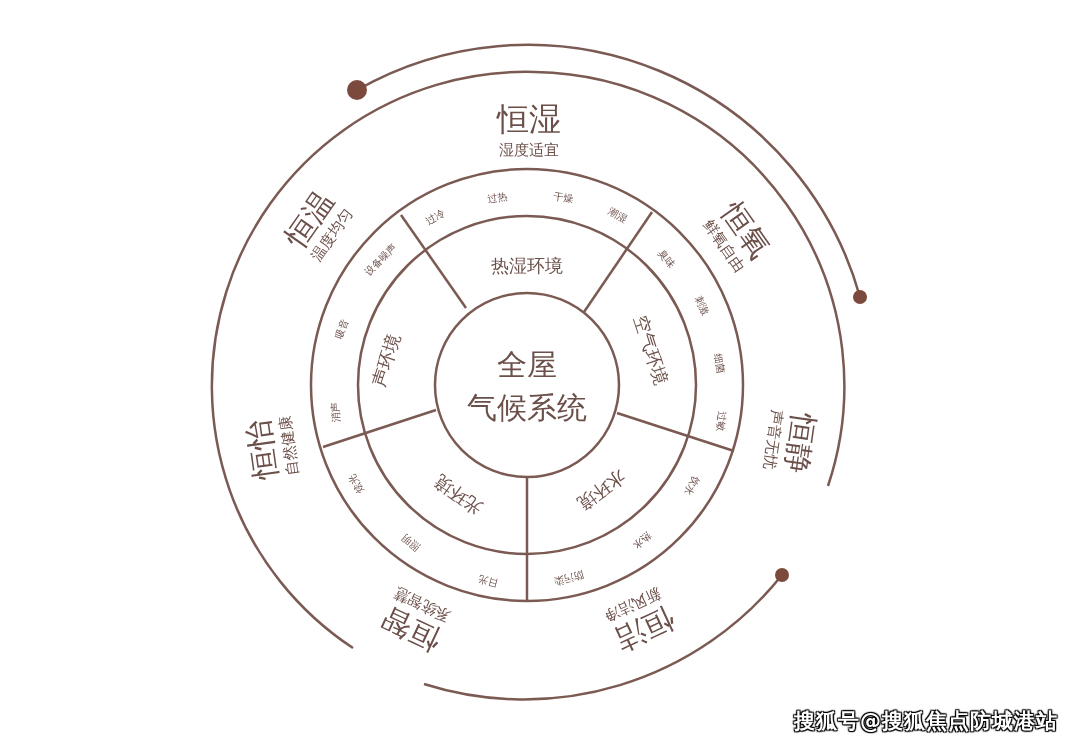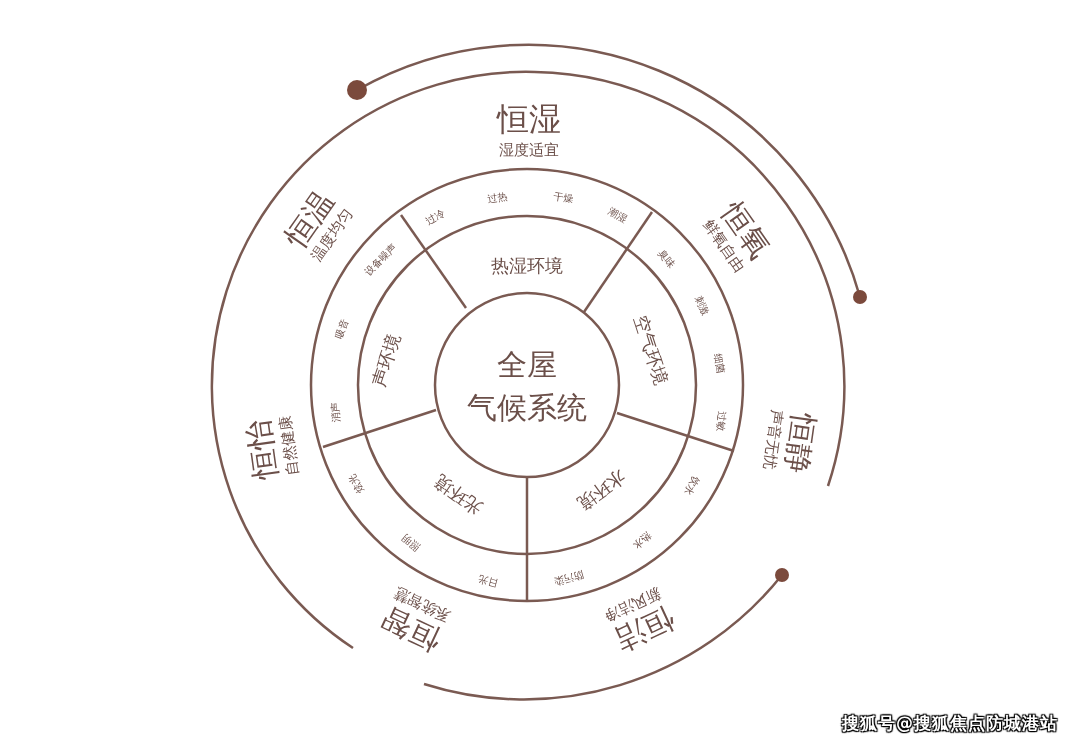--- a/index.html
+++ b/index.html
@@ -1,19 +1,19 @@
 <!DOCTYPE html>
 <html><head>
 <meta charset="utf-8">
 <style>
   html,body{margin:0;padding:0;background:#ffffff;}
   body{width:1080px;height:745px;position:relative;overflow:hidden;font-family:"DejaVu Sans","Liberation Sans",sans-serif;}
   svg{position:absolute;left:0;top:0;}
   .lbl{fill:#6b4f49;font-family:"DejaVu Sans","Liberation Sans",sans-serif;}
-  .watermark{position:absolute;right:22px;bottom:10px;font-size:17px;font-weight:bold;color:#ffffff;
+  .watermark{position:absolute;right:22px;bottom:10px;font-size:21px;font-weight:bold;color:#ffffff;
     text-shadow:0 0 2px #000,1px 1px 1px #000,-1px -1px 1px #000,1px -1px 1px #000,-1px 1px 1px #000;letter-spacing:1px;}
 </style>
 </head>
 <body>
 
 <svg width="1080" height="745" viewBox="0 0 1080 745">
   <g fill="none" stroke="#7a5a52" stroke-width="2.5">
 
     <circle cx="527" cy="385" r="92"></circle>
 

